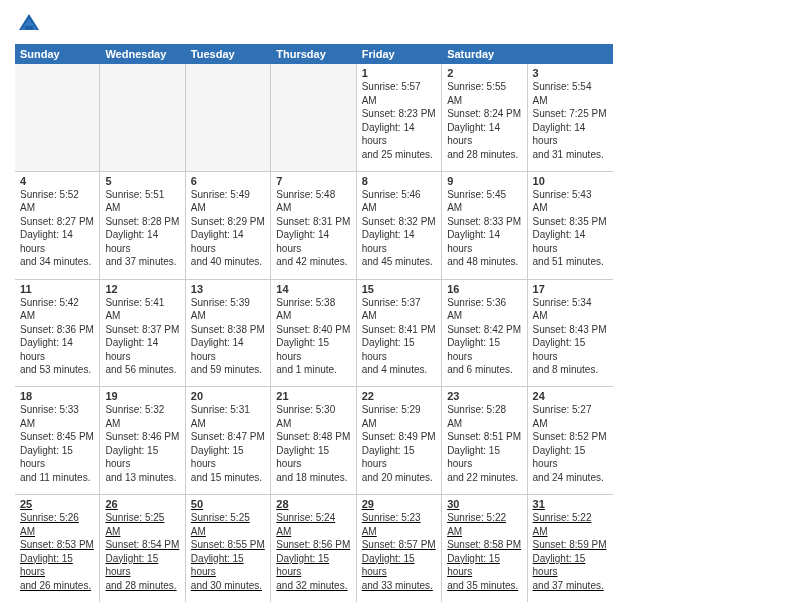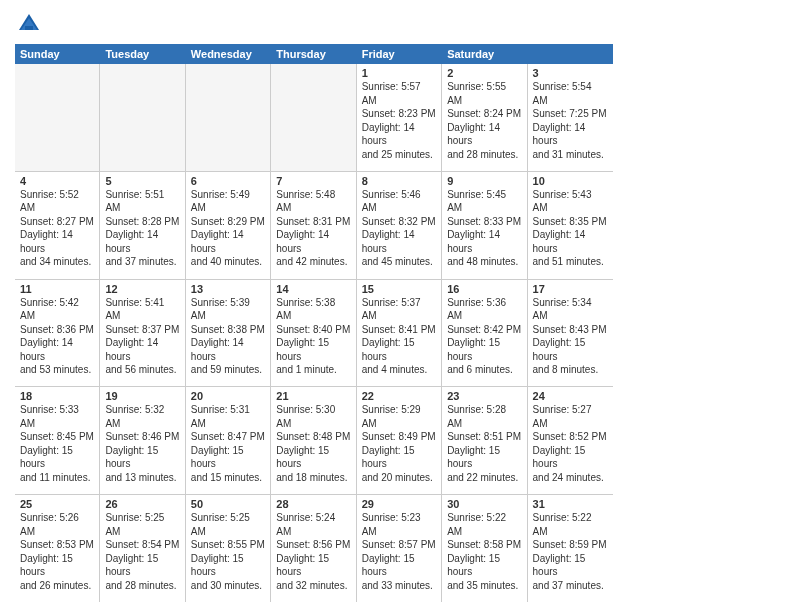--- a/index.html
+++ b/index.html
@@ -82,20 +82,21 @@
       flex: 1;
     }
     .cal-row {
       display: grid;
       grid-template-columns: repeat(7, 1fr);
       flex: 1;
       border-bottom: 1px solid #ccc;
     }
     .cal-row:last-child {
       border-bottom: none;
+      text-decoration: underline;
     }
     .cal-cell {
       border-right: 1px solid #ccc;
       padding: 3px 5px;
       font-size: 9px;
       color: #333;
       background: #fff;
       min-height: 0;
     }
     .cal-cell:last-child {
@@ -135,22 +136,22 @@
     </div>
     <div class="title-block">
       <div class="title-month"></div>
       <div class="title-location"></div>
     </div>
   </div>
 
   <div class="calendar">
     <div class="cal-header">
     <div class="cal-header-cell">Sunday</div>
+        <div class="cal-header-cell">Wednesday</div>
         <div class="cal-header-cell">Tuesday</div>
-        <div class="cal-header-cell">Wednesday</div>
         <div class="cal-header-cell">Thursday</div>
         <div class="cal-header-cell">Friday</div>
         <div class="cal-header-cell">Saturday</div>
       </div>
     <div class="cal-body">
     <div class="cal-row">
           <div class="cal-cell empty"></div>
           <div class="cal-cell empty"></div>
           <div class="cal-cell empty"></div>
           <div class="cal-cell empty"></div>

